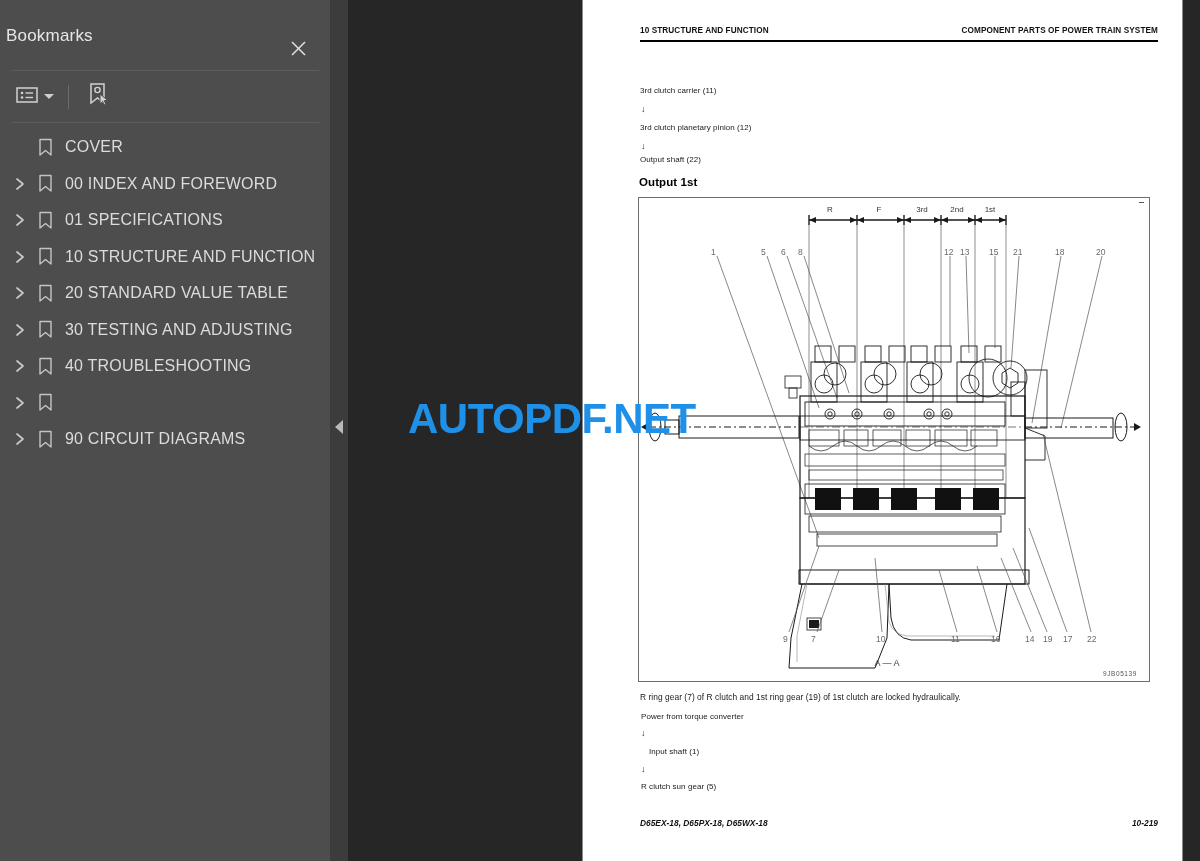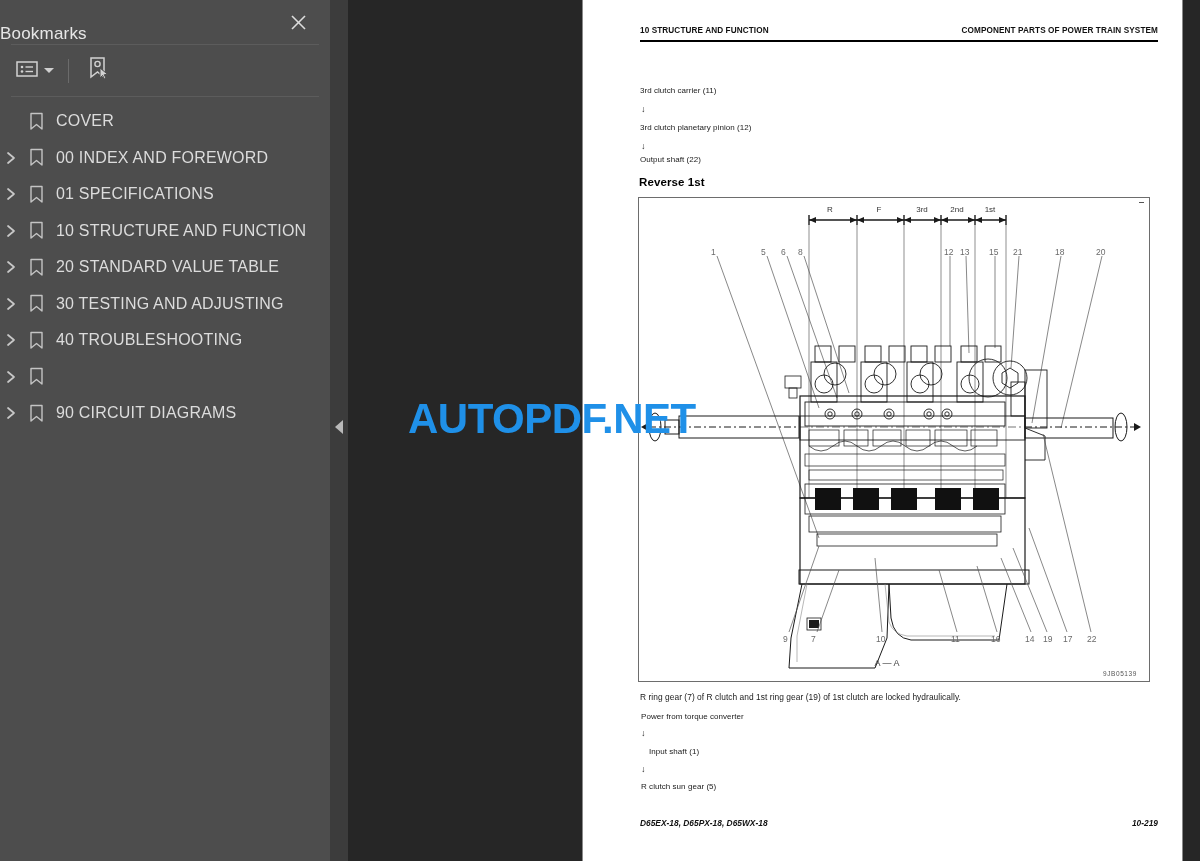--- a/index.html
+++ b/index.html
@@ -14,22 +14,23 @@
   
   #sidebar {
     position: absolute; left: 0; top: 0;
     width: 330px; height: 861px;
     background: #4d4d4d;
     color: #d8d8d8;
   }
   #sb-header {
     position: relative;
     height: 44px;
-    display: flex; align-items: flex-end;
-    padding: 0 12px 0 0;
+    display: flex; align-items: flex-start;
+    padding: 0 12px 0 6px;
+    margin-top: 26px;
   }
   #sb-title { font-size: 17px; color: #e6e6e6; letter-spacing: .2px; }
   #sb-close {
     position: absolute; right: 20px; top: 10px;
     width: 24px; height: 24px;
     display: flex; align-items: center; justify-content: center;
     color: #dcdcdc;
     cursor: pointer;
   }
   #sb-close svg { display:block; }
@@ -58,21 +59,21 @@
     border-right: 5px solid transparent;
     border-top: 5px solid #cfcfcf;
     margin-left: 6px;
   }
 
   #bm-list { padding-top: 6px; }
   .bm-row {
     position: relative;
     height: 36.5px;
     display: flex; align-items: center;
-    padding-left: 0;
+    padding-left: 9px;
     cursor: pointer;
     white-space: nowrap;
   }
   .bm-twisty {
     width: 22px; height: 22px;
     display: flex; align-items: center; justify-content: center;
     flex: 0 0 22px;
     cursor: pointer;
   }
   .bm-twisty.empty { visibility: hidden; }
@@ -363,21 +364,21 @@
         <div class="rh left">10 STRUCTURE AND FUNCTION</div>
         <div class="rh right">COMPONENT PARTS OF POWER TRAIN SYSTEM</div>
         <div class="rh-rule"></div>
 
         <div class="flow" style="top:86px">3rd clutch carrier (11)</div>
         <div class="arrow-dn" style="top:105px">↓</div>
         <div class="flow" style="top:123px">3rd clutch planetary pinion (12)</div>
         <div class="arrow-dn" style="top:142px">↓</div>
         <div class="flow" style="top:155px">Output shaft (22)</div>
 
-        <div class="sect-head" style="top:176px">Reverse 1st</div>
+        <div class="sect-head" style="top:176px">Output 1st</div>
 
         <div id="fig">
           <div class="tick-tr"></div>
 
           <svg width="510" height="483" viewBox="0 0 510 483">
             <g stroke="#1a1a1a" fill="none" stroke-width="0.8">
 
               <g stroke-width="1.4">
                 <line x1="170" y1="22" x2="367" y2="22"></line>
 

